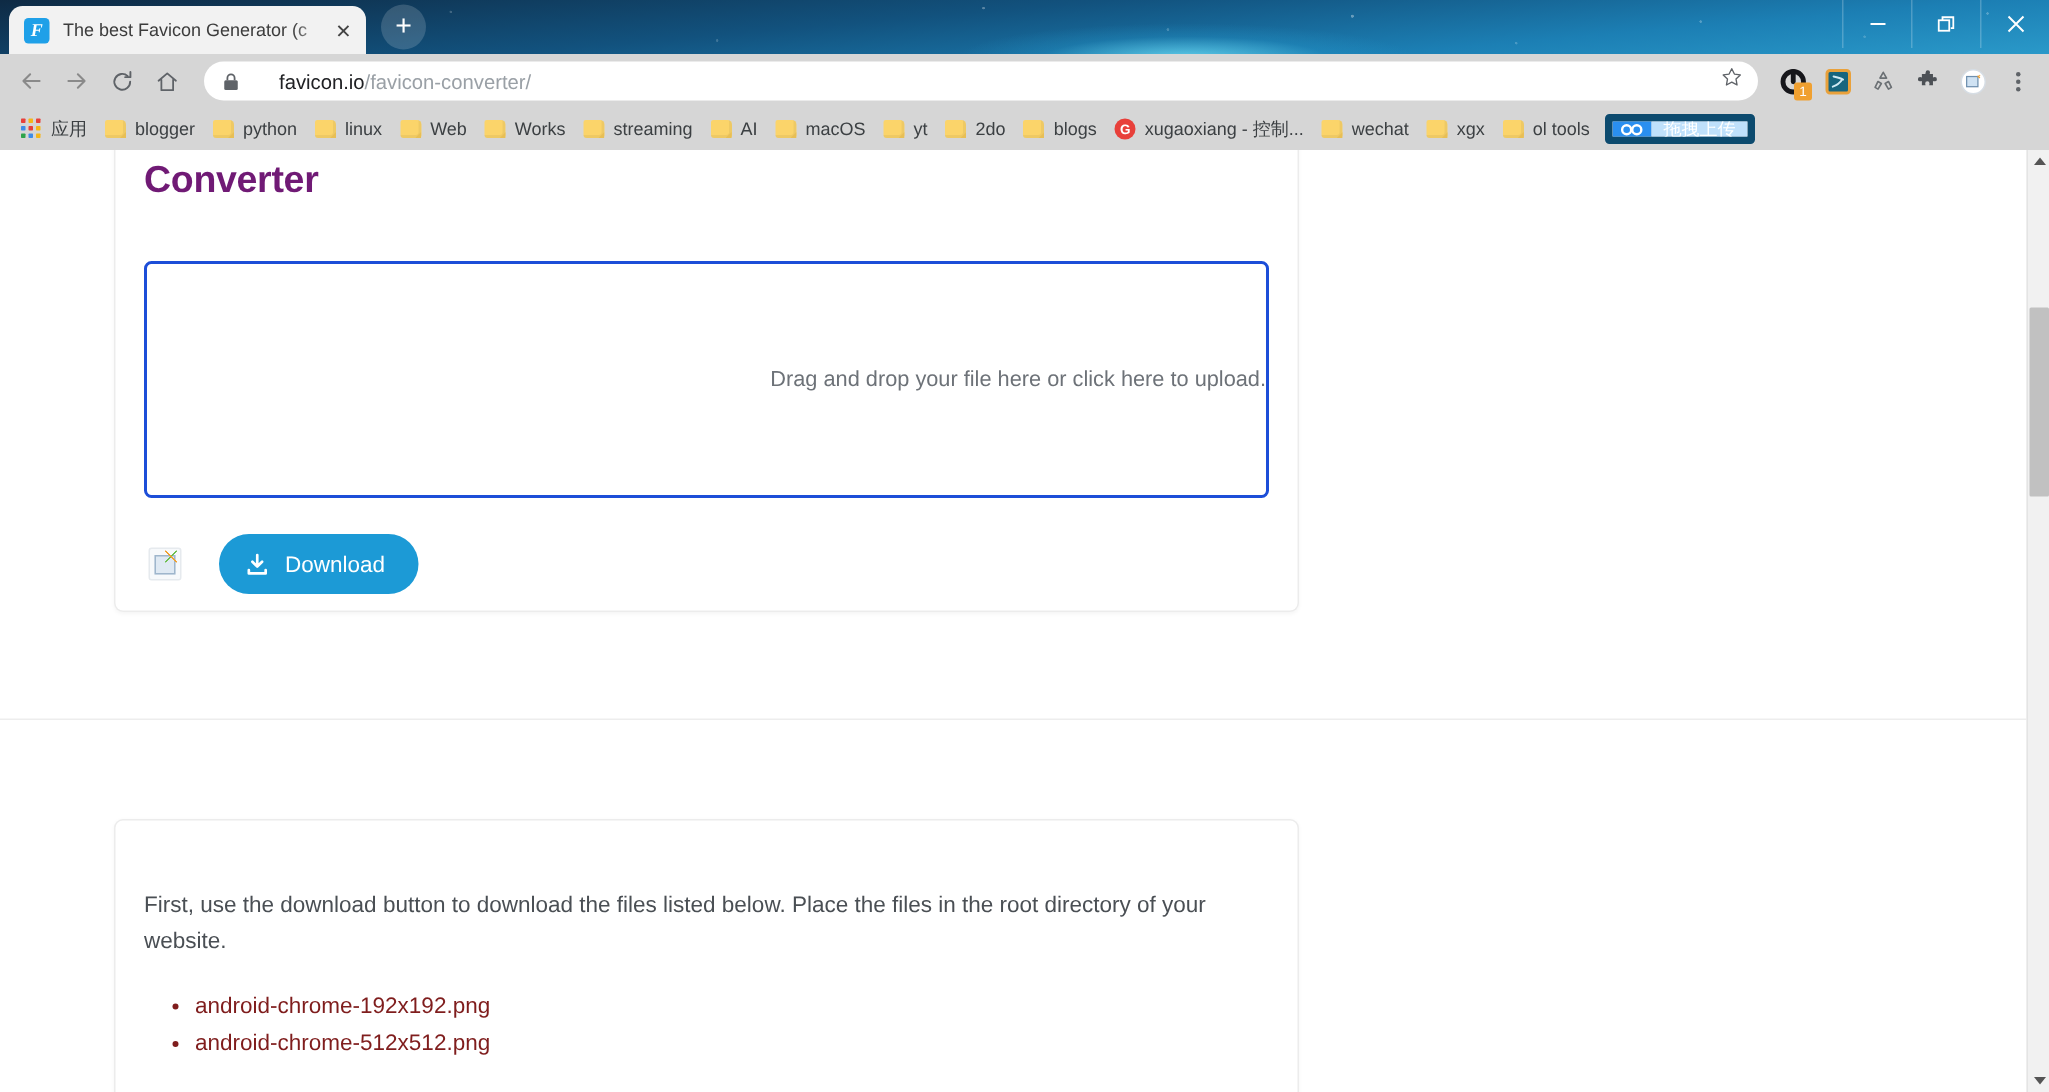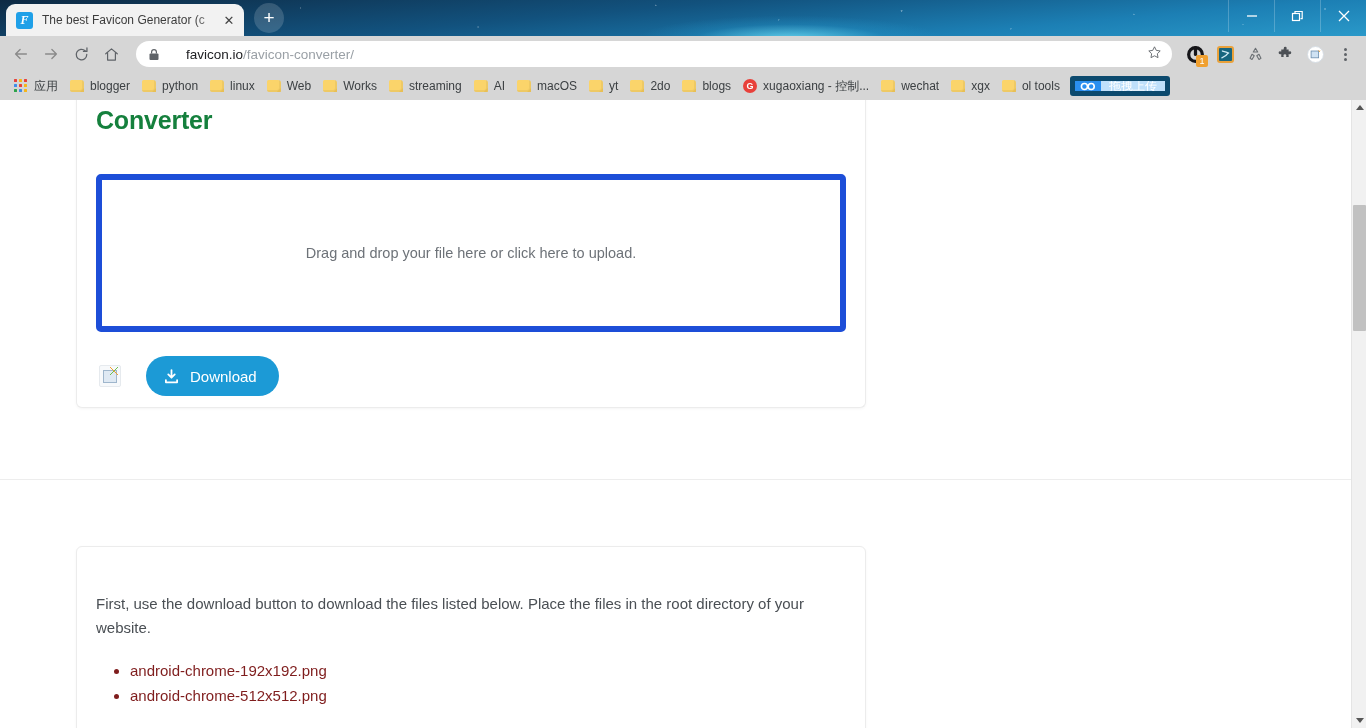--- a/index.html
+++ b/index.html
@@ -316,32 +316,32 @@
   }
   .card-installation {
     top: 446px;
     height: 240px;
   }
 
   .card-inner { padding: 0 19px; }
 
   h2.heading {
     font-size: 25px;
-    color: #15803d;
+    color: #701a75;
     font-weight: bold;
     letter-spacing: -0.2px;
   }
 
   .dropzone {
-    border: 6px solid #1d4ed8;
+    border: 2px solid #1d4ed8;
     border-radius: 5px;
     height: 158px;
     display: flex;
     align-items: center;
-    justify-content: center;
+    justify-content: flex-end;
   }
   .dropzone-text {
     font-size: 14.5px;
     color: #6d7278;
   }
 
   .actionrow {
     display: flex;
     align-items: center;
     margin-top: 24px;

